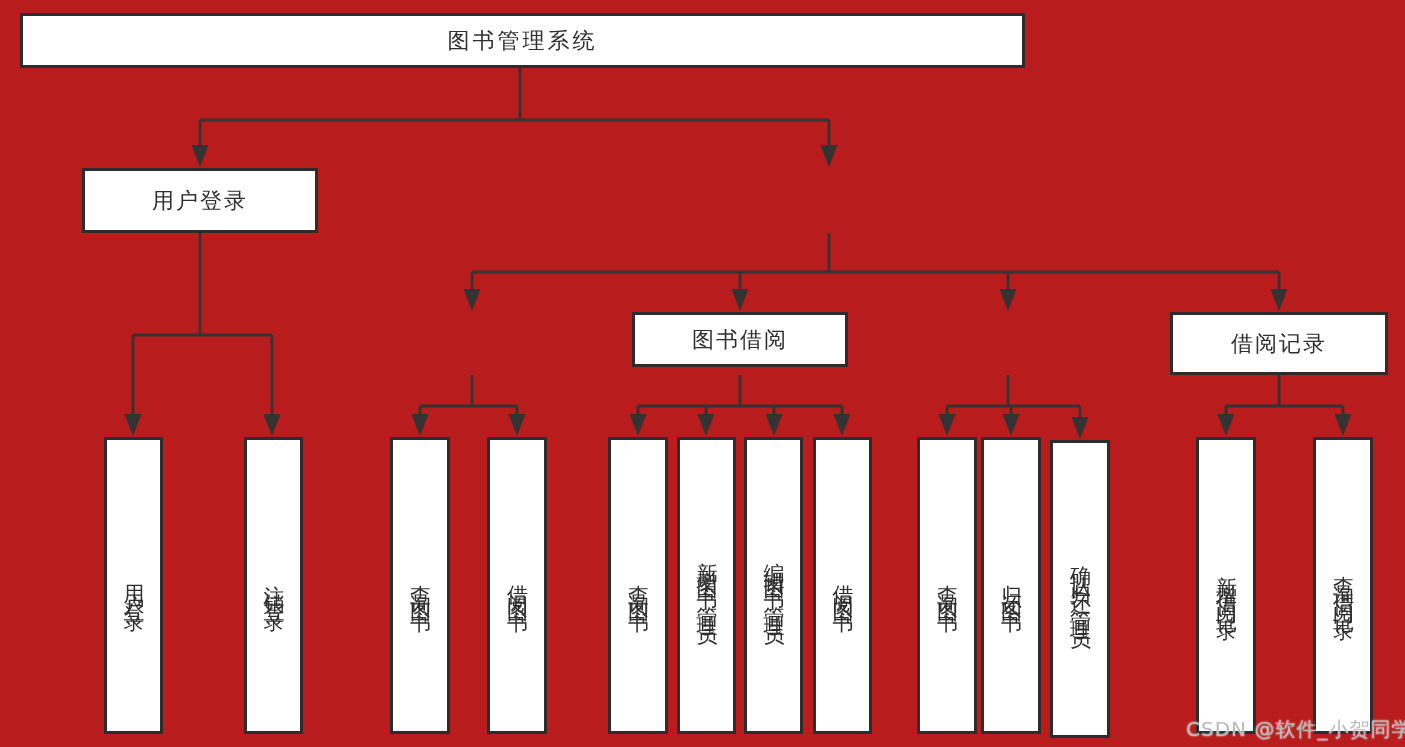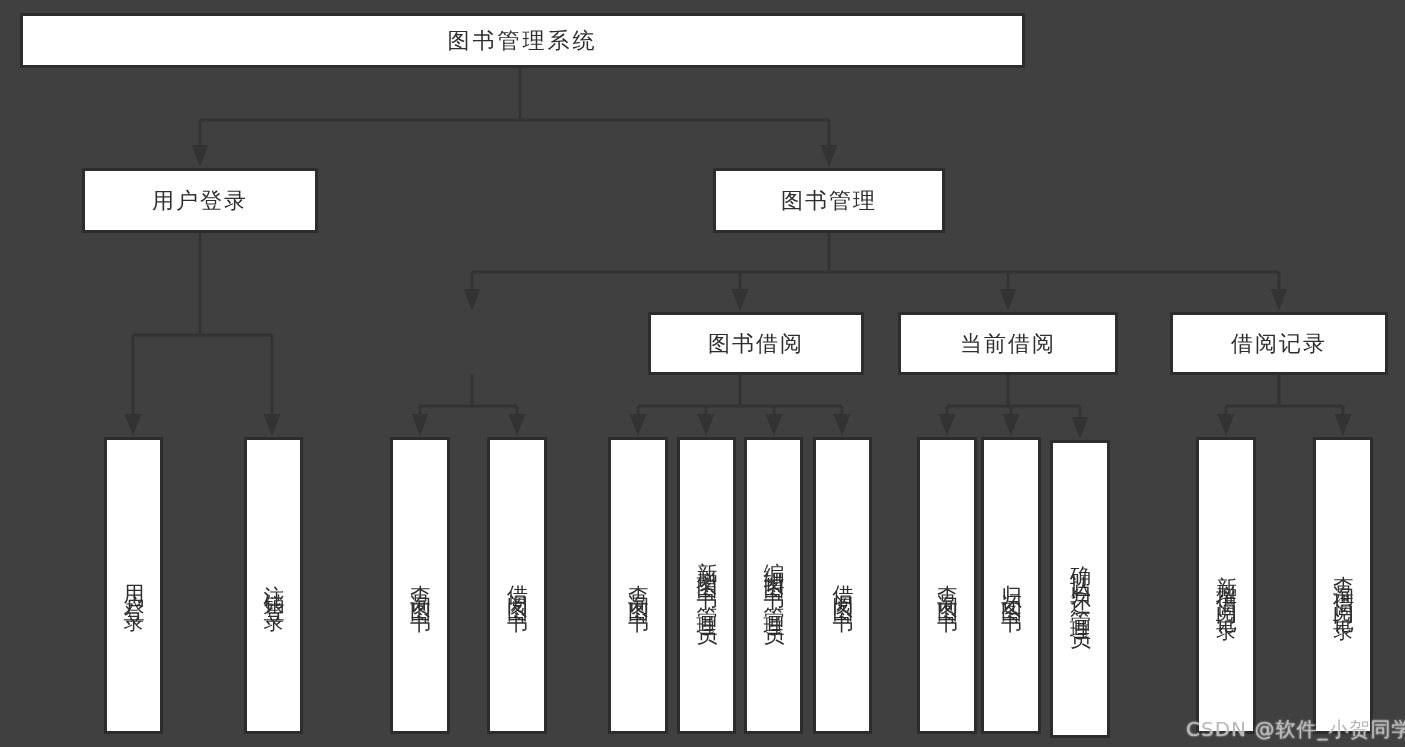--- a/index.html
+++ b/index.html
@@ -1,19 +1,19 @@
 <!DOCTYPE html>
 <html><head>
 <meta charset="utf-8">
 <style>
   html,body{margin:0;padding:0;background:#ffffff;}
   .canvas{
     position:relative;
     width:1405px;height:747px;
-    background:#404040;
+    background:#b91c1c;
     font-family:"DejaVu Sans","Liberation Sans",sans-serif;
     overflow:hidden;
   }
   .wires{position:absolute;left:0;top:0;z-index:0;}
   .node{
     position:absolute;
     box-sizing:border-box;
     background:#ffffff;
     border:3px solid #2d2d2d;
     display:flex;align-items:center;justify-content:center;
@@ -100,24 +100,22 @@
       M938.5 414 L955.5 414 L947 436 Z
       M1002.5 414 L1019.5 414 L1011 436 Z
       M1071.5 417 L1088.5 417 L1080 439 Z
       M1217.5 414 L1234.5 414 L1226 436 Z
       M1334.5 414 L1351.5 414 L1343 436 Z"></path>
   </svg>
 
   <div class="node hnode root" style="left:20px;top:13px;width:1005px;height:55px;">图书管理系统</div>
 
   <div class="node hnode" style="left:82px;top:168px;width:236px;height:65px;">用户登录</div>
-  <div class="node hnode" style="left:713px;top:168px;width:232px;height:65px;">图书管理</div>
 
-  <div class="node hnode" style="left:632px;top:312px;width:216px;height:63px;margin-left:16px;">图书借阅</div>
-  <div class="node hnode" style="left:898px;top:312px;width:220px;height:63px;">当前借阅</div>
+  <div class="node hnode" style="left:632px;top:312px;width:216px;height:55px;">图书借阅</div>
   <div class="node hnode" style="left:1170px;top:312px;width:218px;height:63px;">借阅记录</div>
 
   <div class="node vnode" style="left:104px;top:437px;width:59px;height:297px;">
     <span>用户登录</span>
   </div>
   <div class="node vnode" style="left:244px;top:437px;width:59px;height:297px;">
     <span>注销登录</span>
   </div>
 
   <div class="node vnode" style="left:390px;top:437px;width:60px;height:297px;">

